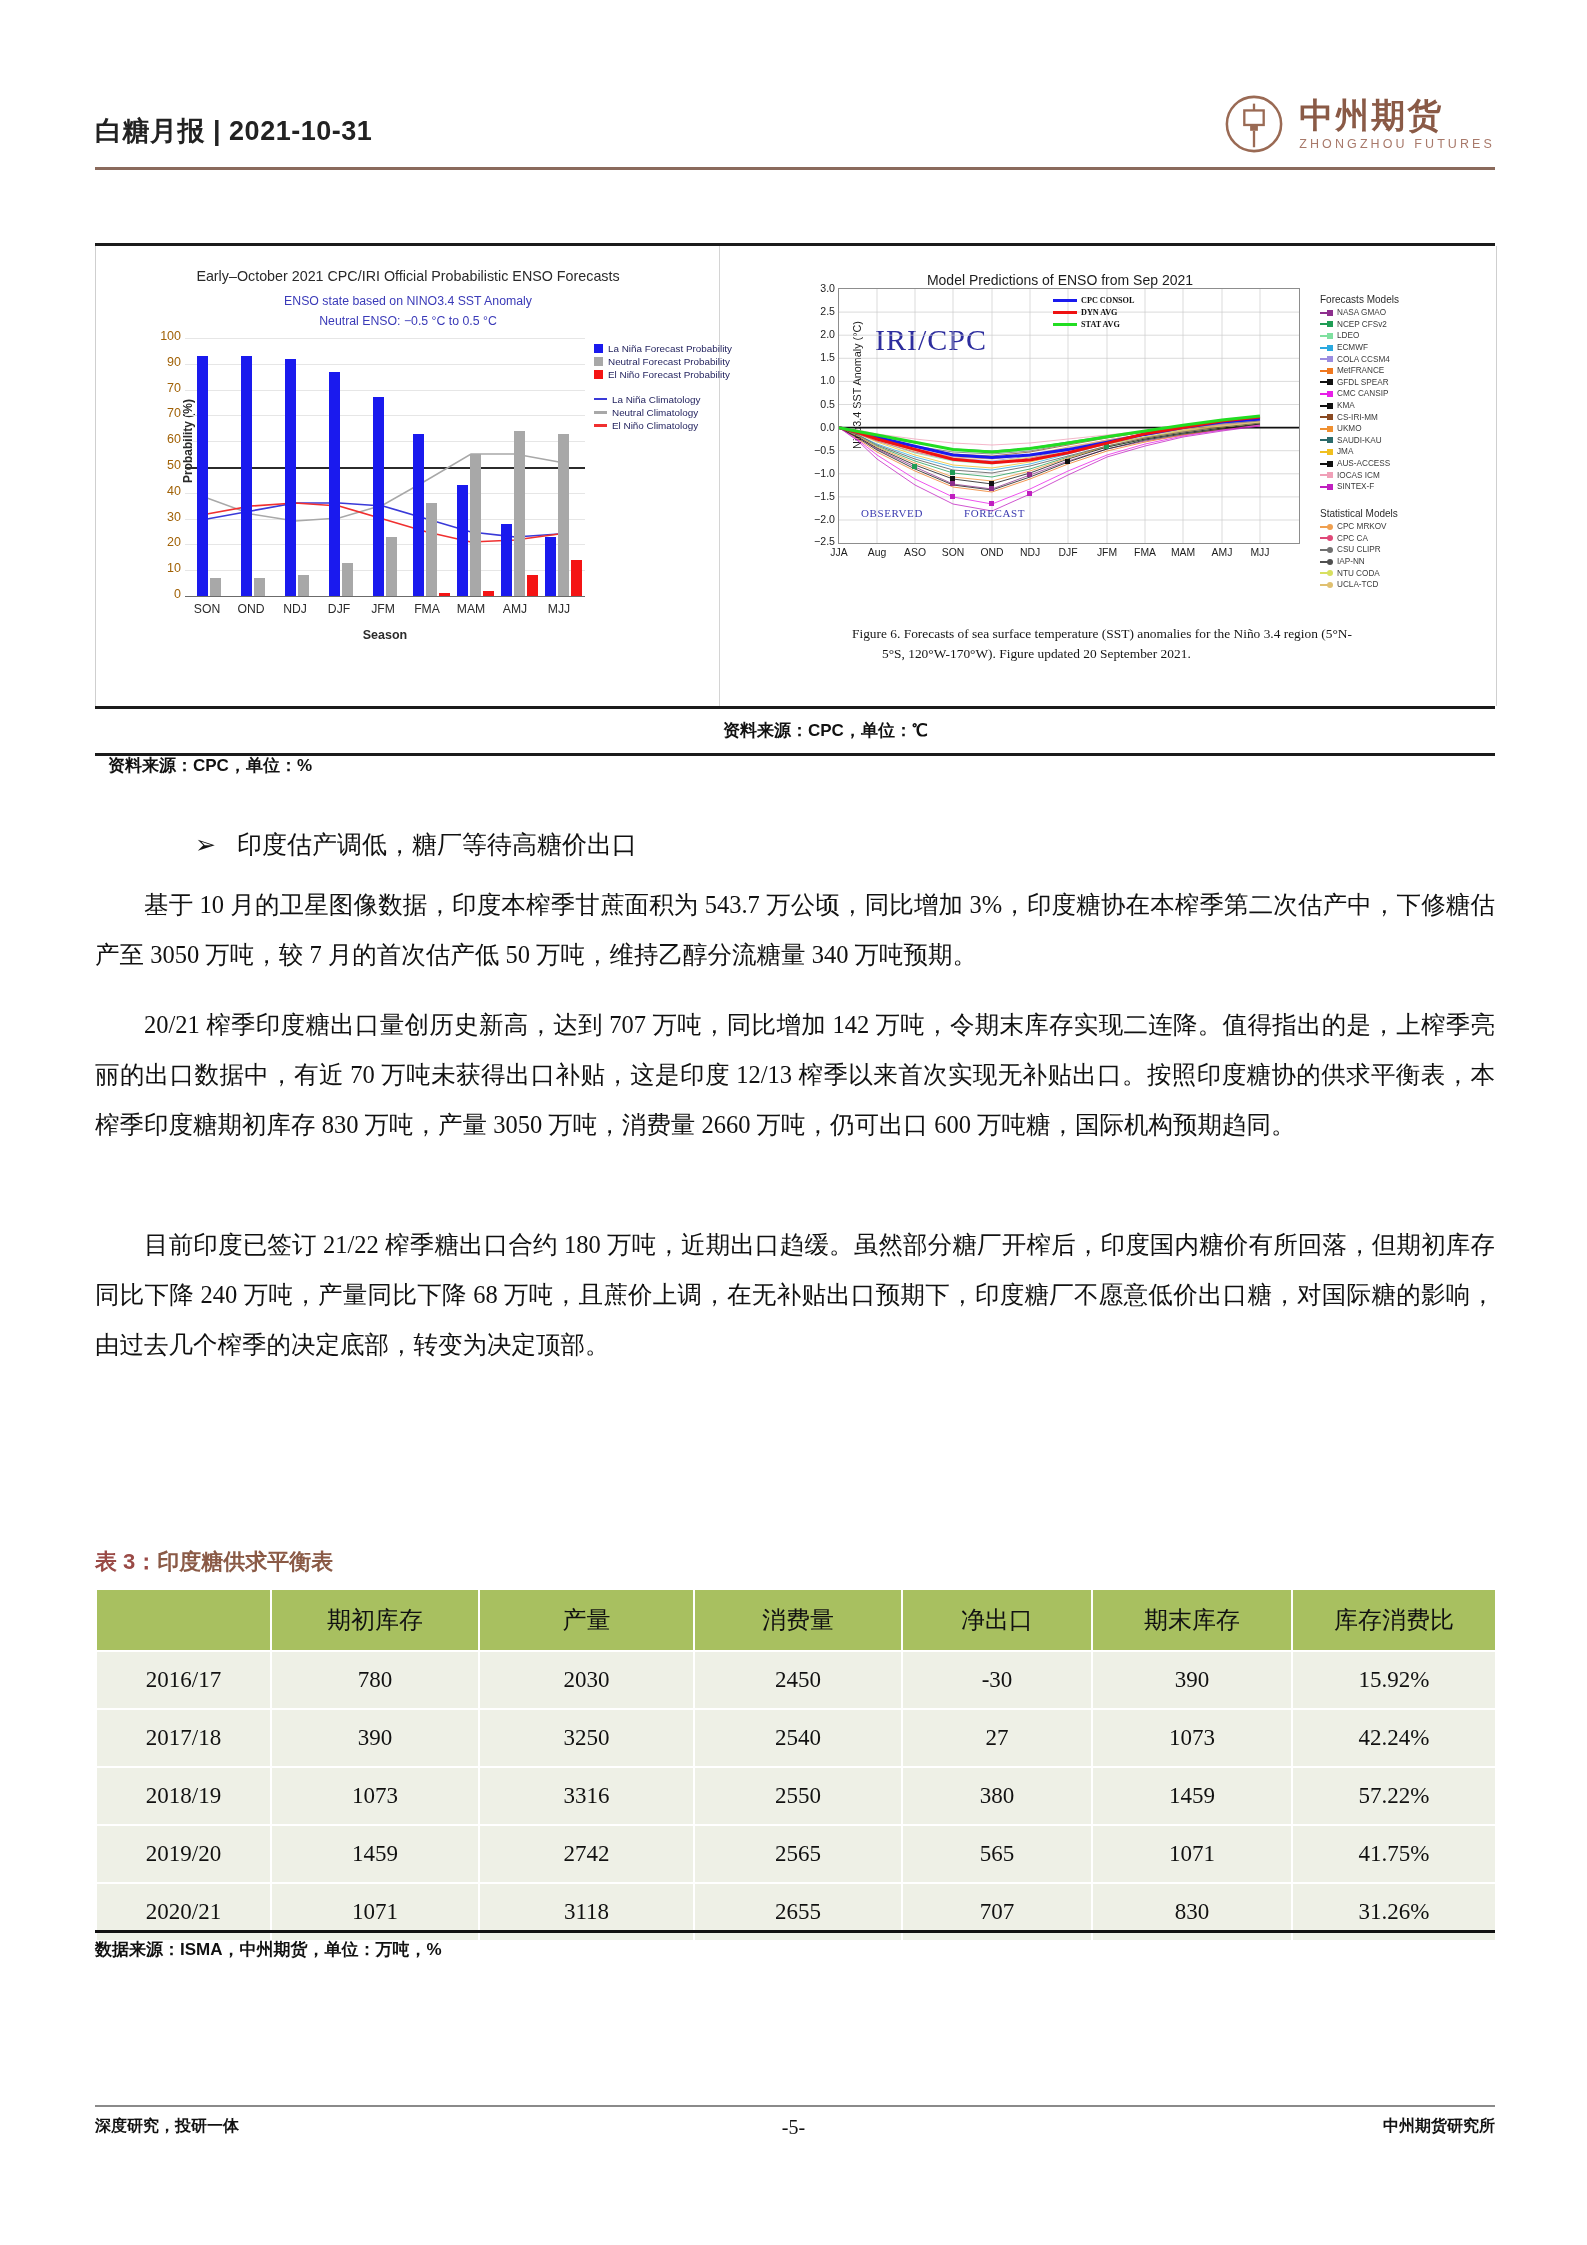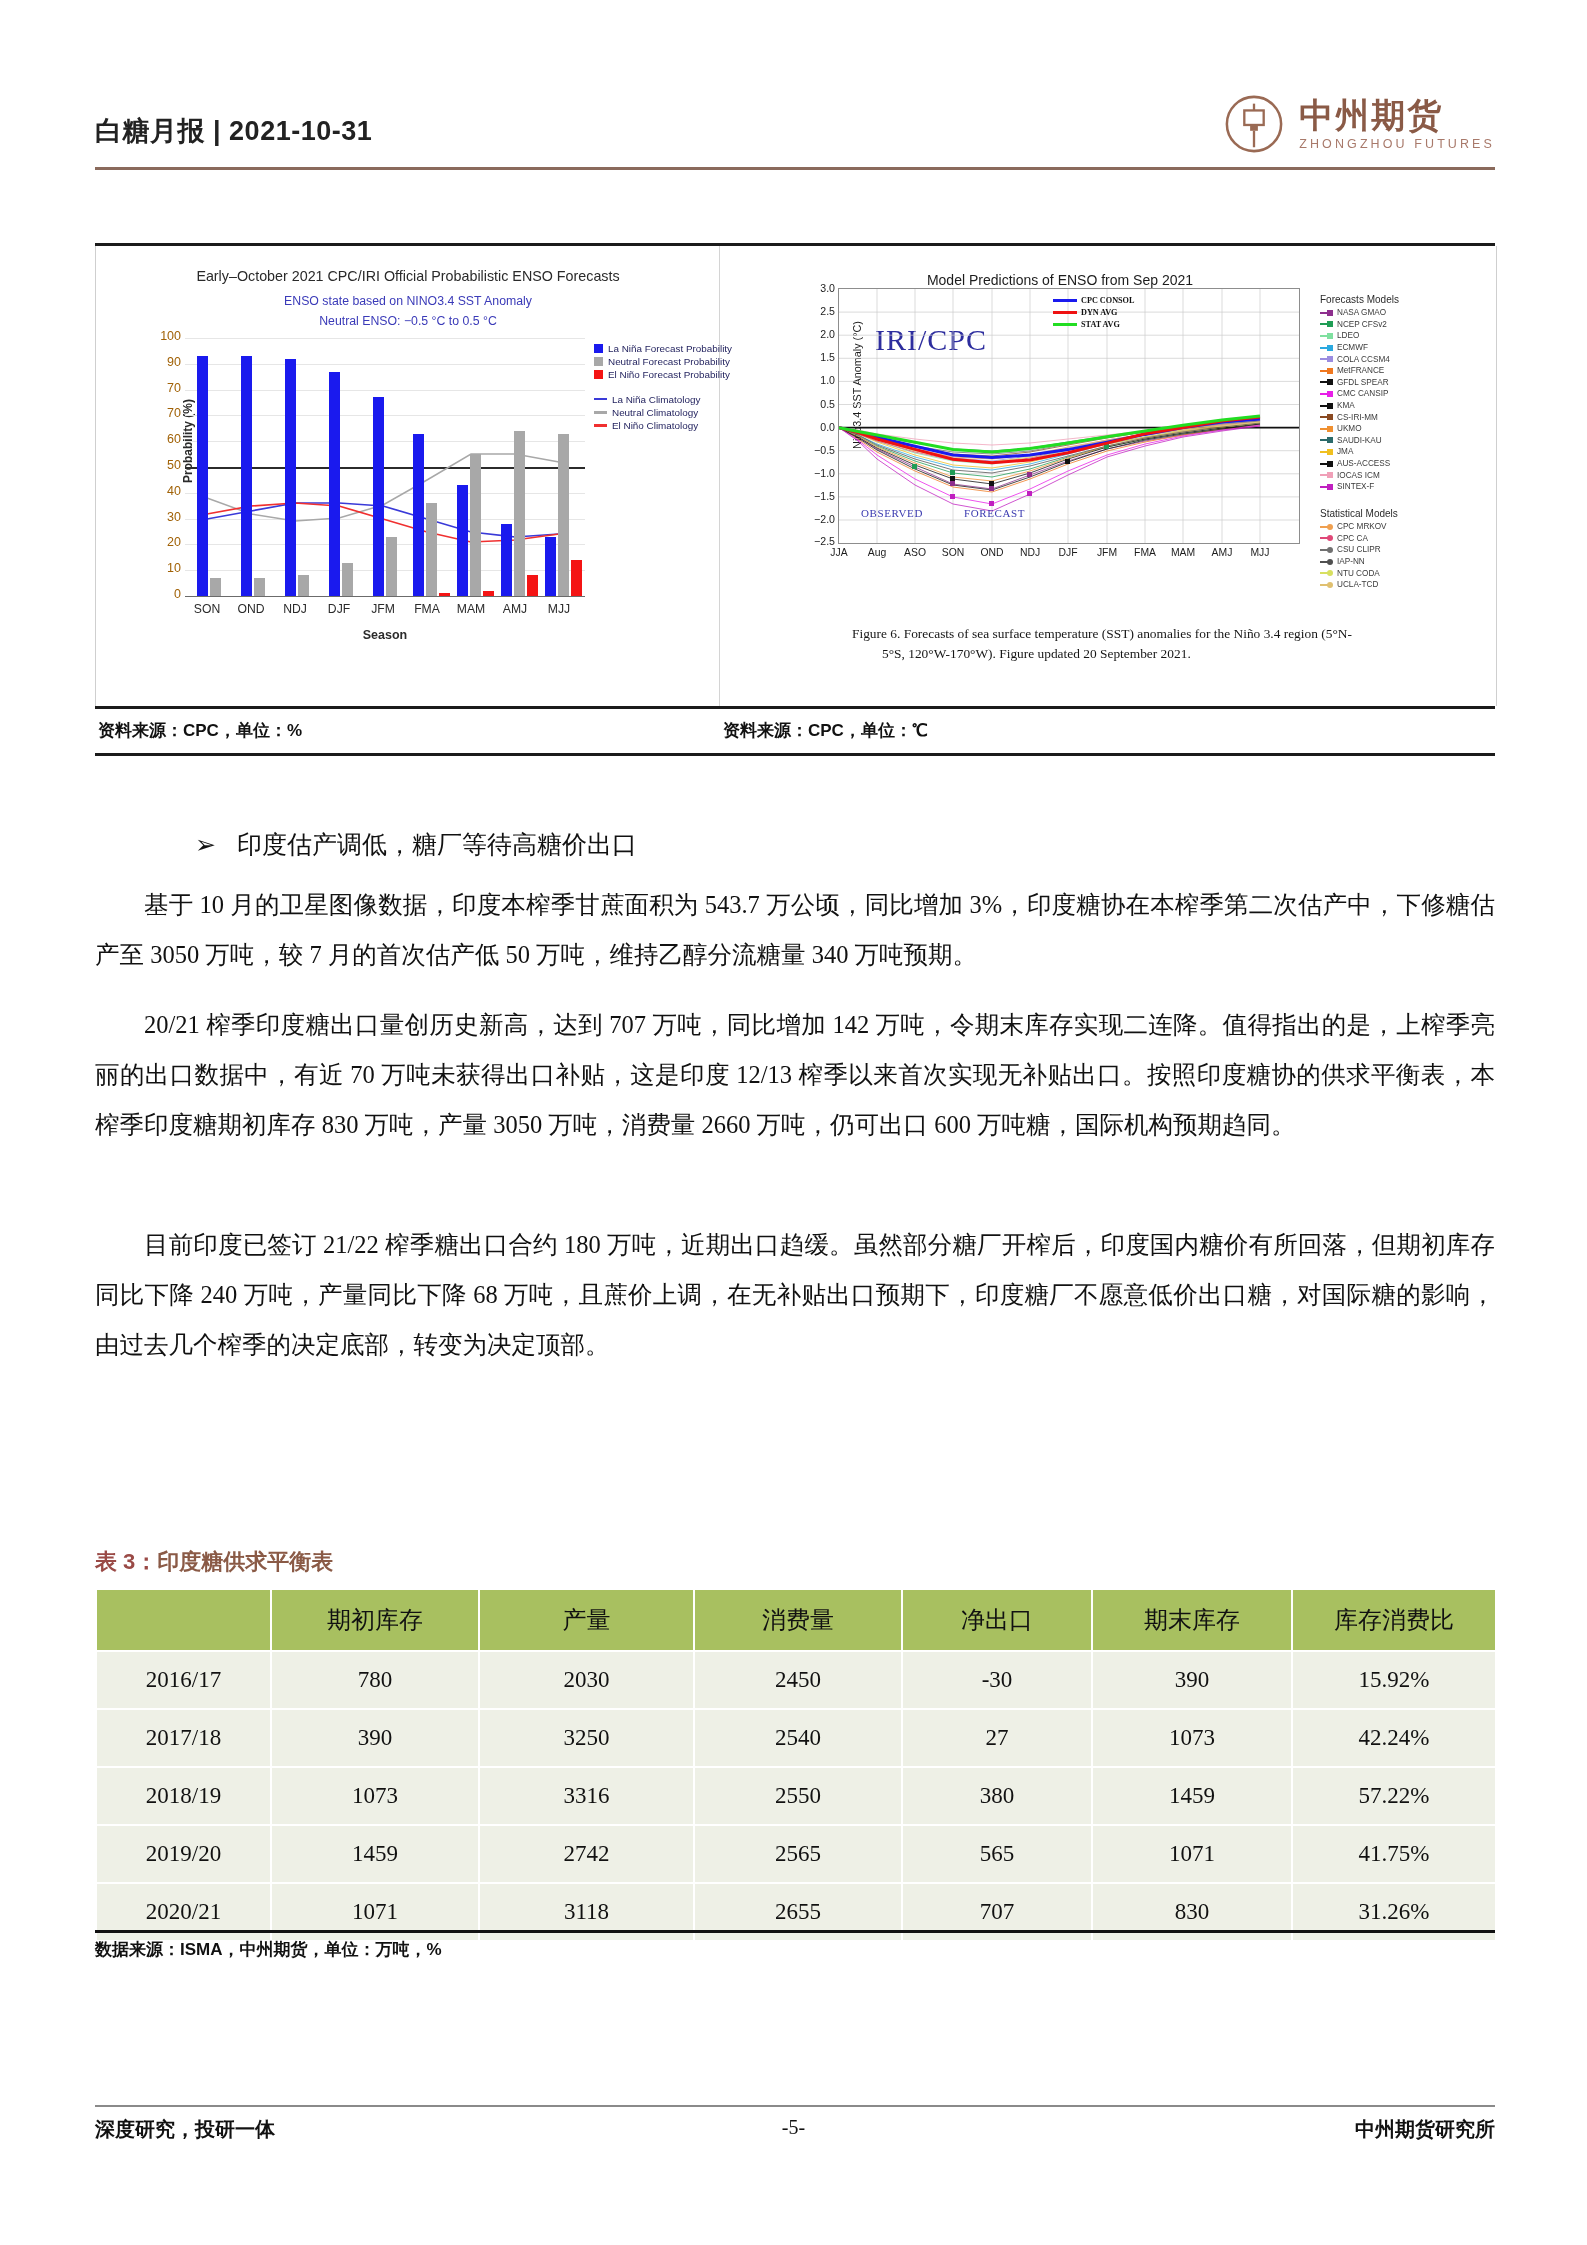--- a/index.html
+++ b/index.html
@@ -90,21 +90,21 @@
   .tTx{font-size:8.2px;color:#111;font-weight:700;}
   .figcap6{position:absolute;left:132px;top:378px;width:620px;
            font-family:"Liberation Serif",serif;font-size:13.4px;color:#161616;line-height:1.5;}
   .figcap6 .ind{display:block;padding-left:30px;}
 
   
   .srcbar{position:absolute;left:95px;top:706px;width:1400px;height:44px;
           border-top:3px solid #1b1b1b;border-bottom:3px solid #1b1b1b;}
   .src{position:absolute;top:10px;font-family:"Liberation Sans",sans-serif;
        font-size:17px;font-weight:700;color:#111;}
-  .src.l{left:3px;}
+  .src.l{left:13px;margin-top:35px;}
   .src.r{left:628px;}
 
   
   .bullet{position:absolute;left:195px;top:828px;width:1300px;
           font-family:"Liberation Serif",serif;font-size:25px;color:#111;}
   .bullet .ar{display:inline-block;width:42px;color:#111;}
   p.para{position:absolute;left:95px;width:1400px;margin:0;
          font-family:"Liberation Serif",serif;font-size:24.5px;color:#111;
          line-height:2.05;text-align:justify;text-indent:49px;text-justify:inter-ideograph;}
   .p1{top:880px;}
@@ -131,21 +131,21 @@
   table.bal col.c4{width:190px;}
   table.bal col.c5{width:200px;}
   table.bal col.c6{width:204px;}
   .tfootrule{position:absolute;left:95px;top:1930px;width:1400px;height:3px;background:#111;}
   .tsrc{position:absolute;left:95px;top:1938px;
         font-family:"Liberation Sans",sans-serif;font-size:17px;font-weight:700;color:#111;}
 
   
   .ftrule{position:absolute;left:95px;top:2105px;width:1400px;height:2px;background:#8a8a8a;}
   .ft{position:absolute;top:2116px;font-family:"Liberation Sans",sans-serif;
-      font-size:20px;color:#111;font-weight:700;}
+      font-size:16px;color:#111;font-weight:700;}
   .ft.l{left:95px;}
   .ft.c{left:0;width:1587px;text-align:center;font-family:"Liberation Serif",serif;font-weight:400;font-size:20px;}
   .ft.r{right:92px;}
 </style>
 </head>
 <body>
 
 <div class="page">
 
   <div class="hdr">

